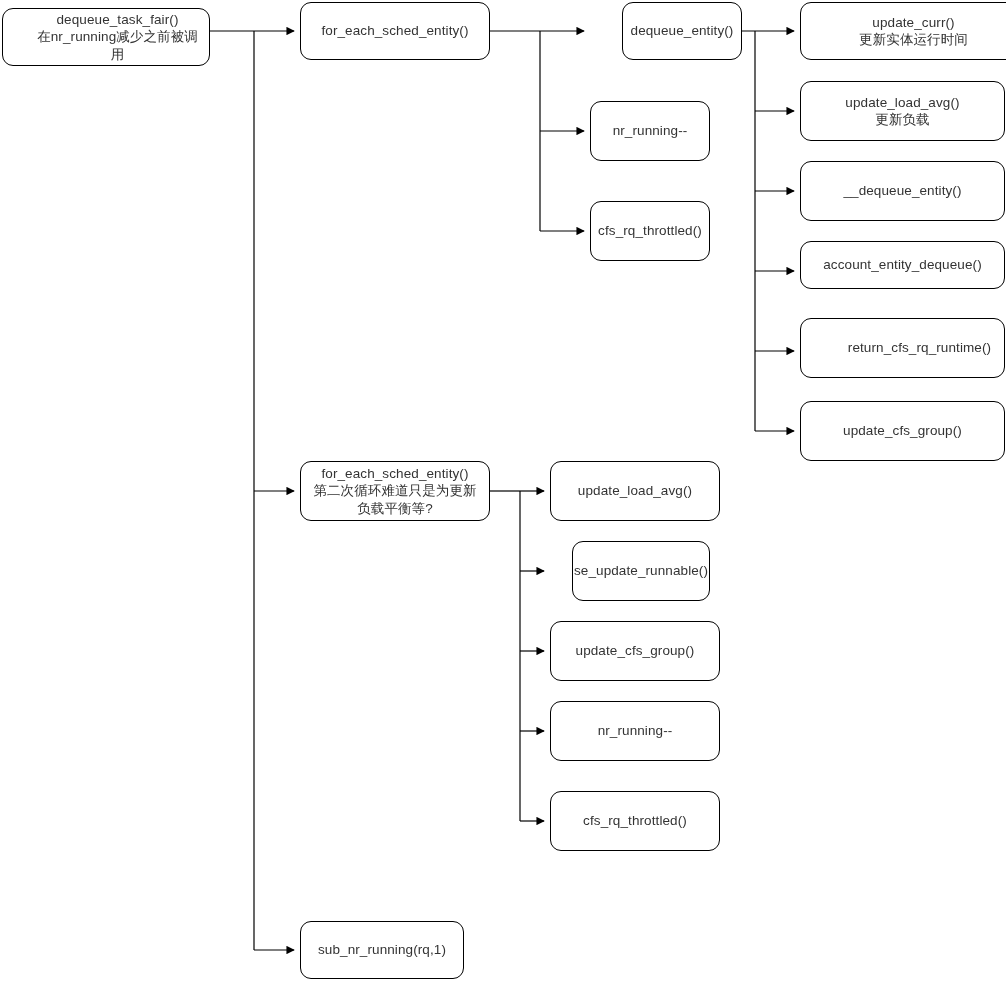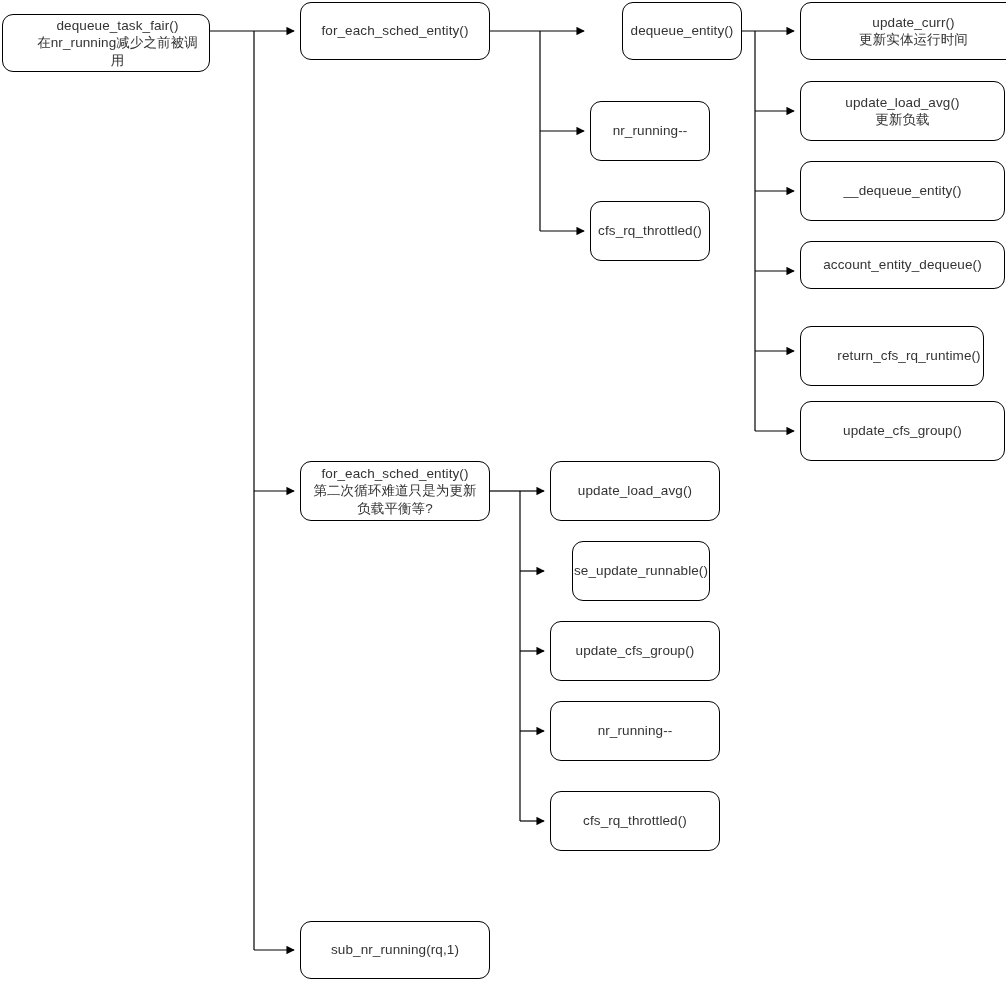--- a/index.html
+++ b/index.html
@@ -87,53 +87,53 @@
       <path d="M 490 491 L 520 491"></path>
       <path d="M 520 491 L 520 821"></path>
       <path d="M 520 491 L 544 491" marker-end="url(#arrow)"></path>
       <path d="M 520 571 L 544 571" marker-end="url(#arrow)"></path>
       <path d="M 520 651 L 544 651" marker-end="url(#arrow)"></path>
       <path d="M 520 731 L 544 731" marker-end="url(#arrow)"></path>
       <path d="M 520 821 L 544 821" marker-end="url(#arrow)"></path>
     </g>
   </svg>
 
-  <div class="node" style="left:2px; top:14px; width:208px; height:58px;padding-left:29px;">dequeue_task_fair()
+  <div class="node" style="left:2px; top:8px; width:208px; height:58px;padding-left:29px;">dequeue_task_fair()
 在nr_running减少之前被调用</div>
 
   <div class="node" style="left:300px; top:2px; width:190px; height:58px;">for_each_sched_entity()</div>
 
   <div class="node" style="left:590px; top:2px; width:120px; height:58px;margin-left:32px;">dequeue_entity()</div>
 
   <div class="node" style="left:590px; top:101px; width:120px; height:60px;">nr_running--</div>
 
   <div class="node" style="left:590px; top:201px; width:120px; height:60px;">cfs_rq_throttled()</div>
 
   <div class="node" style="left:800px; top:2px; width:227px; height:58px;">update_curr()
 更新实体运行时间</div>
 
   <div class="node" style="left:800px; top:81px; width:205px; height:60px;">update_load_avg()
 更新负载</div>
 
   <div class="node" style="left:800px; top:161px; width:205px; height:60px;">__dequeue_entity()</div>
 
   <div class="node" style="left:800px; top:241px; width:205px; height:48px;">account_entity_dequeue()</div>
 
-  <div class="node" style="left:800px; top:326px; width:184px; height:60px;padding-left:40px;">return_cfs_rq_runtime()</div>
+  <div class="node" style="left:800px; top:318px; width:205px; height:60px;padding-left:40px;">return_cfs_rq_runtime()</div>
 
   <div class="node" style="left:800px; top:401px; width:205px; height:60px;">update_cfs_group()</div>
 
   <div class="node" style="left:300px; top:461px; width:190px; height:60px;">for_each_sched_entity()
 第二次循环难道只是为更新负载平衡等?</div>
 
   <div class="node" style="left:550px; top:461px; width:170px; height:60px;">update_load_avg()</div>
 
   <div class="node" style="left:572px; top:541px; width:138px; height:60px;">se_update_runnable()</div>
 
   <div class="node" style="left:550px; top:621px; width:170px; height:60px;">update_cfs_group()</div>
 
   <div class="node" style="left:550px; top:701px; width:170px; height:60px;">nr_running--</div>
 
   <div class="node" style="left:550px; top:791px; width:170px; height:60px;">cfs_rq_throttled()</div>
 
-  <div class="node" style="left:300px; top:921px; width:190px; height:58px;">sub_nr_running(rq,1)</div>
+  <div class="node" style="left:300px; top:921px; width:164px; height:58px;">sub_nr_running(rq,1)</div>
 
 </div>
 
 </body></html>

